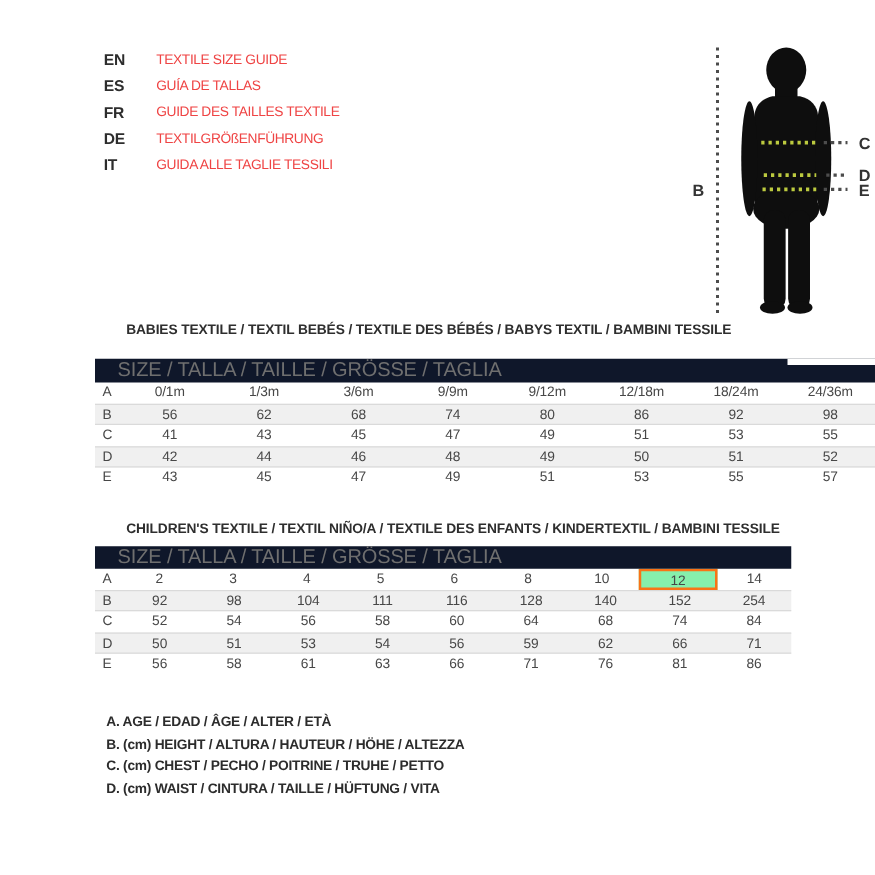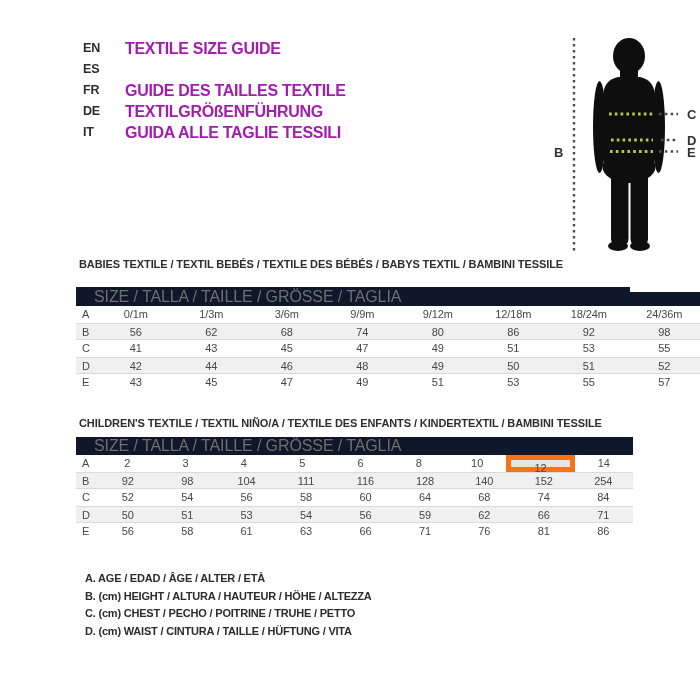--- a/index.html
+++ b/index.html
@@ -5,63 +5,64 @@
   html,body { margin:0; padding:0; background:#ffffff; }
   .page {
     position:relative; width:700px; height:700px; background:#ffffff; overflow:hidden;
     font-family:"Liberation Sans", sans-serif; color:#2d2d2d;margin-left:35px;
   }
 
   
   .lang-block { position:absolute; left:48px; top:38px; }
   .lang-row { display:flex; height:21px; line-height:21px; }
   .lang-code { width:42px; font-size:12.5px; font-weight:bold; letter-spacing:-0.2px; color:#2d2d2d; }
-  .lang-label { font-size:16px; font-weight:bold; letter-spacing:-0.3px; color:#a21caf; white-space:nowrap; }
+  .lang-label { font-size:11px; font-weight:normal; letter-spacing:-0.3px; color:#ef4444; white-space:nowrap; }
 
   
   .figure-wrap { position:absolute; left:495px; top:20px; width:200px; height:245px; }
 
   
-  .section-title { position:absolute; left:44px; font-size:11px; font-weight:bold; letter-spacing:-0.1px; color:#2e2e2e; white-space:nowrap; }
+  .section-title { position:absolute; left:66px; font-size:11px; font-weight:bold; letter-spacing:-0.1px; color:#2e2e2e; white-space:nowrap; }
   .babies-title { top:258px; }
   .children-title { top:417px; }
 
   .size-table { position:absolute; left:41px; }
   .babies-table { top:287px; width:626px; }
   .children-table { top:437px; width:557px; }
 
   .band { position:relative; height:19px; line-height:19px; background:#0f172a;
           font-size:16px; color:#6f6f6f; padding-left:18px; box-sizing:border-box;
           letter-spacing:-0.1px; white-space:nowrap; }
   .children-table .band { height:18px; line-height:18px; }
   .band-notch { position:absolute; right:0; top:0; width:72px; height:5px; background:#ffffff; }
 
   .trow { display:flex; height:17px; line-height:16px; box-sizing:border-box; font-size:11px; color:#474747; }
   .trow.stripe { background:#f0f0f0; border-top:1px solid #dadada; border-bottom:1px solid #dadada; }
   .cell { flex:1; text-align:center; box-sizing:border-box; letter-spacing:-0.1px; }
   .cell.letter { flex:0 0 22px; text-align:left; padding-left:6px; }
-  .cell.hl { background:#e5e5e5; border:5px solid #f97316; }
+  .cell.hl { background:#86efac; border:2px solid #f97316; }
 
   
   .legend-block { position:absolute; left:50px; top:570px; }
   .legend-line { height:17.5px; line-height:17.5px; font-size:11px; font-weight:bold;
                  letter-spacing:-0.2px; color:#2c2c2c; white-space:nowrap; }
 </style>
 </head>
 <body>
 
 <div class="page">
 
   <div class="lang-block">
     <div class="lang-row">
       <span class="lang-code">EN</span>
       <span class="lang-label">TEXTILE SIZE GUIDE</span>
     </div>
     <div class="lang-row">
       <span class="lang-code">ES</span>
+      <span class="lang-label">GUÍA DE TALLAS</span>
     </div>
     <div class="lang-row">
       <span class="lang-code">FR</span>
       <span class="lang-label">GUIDE DES TAILLES TEXTILE</span>
     </div>
     <div class="lang-row">
       <span class="lang-code">DE</span>
       <span class="lang-label">TEXTILGRÖßENFÜHRUNG</span>
     </div>
     <div class="lang-row">

